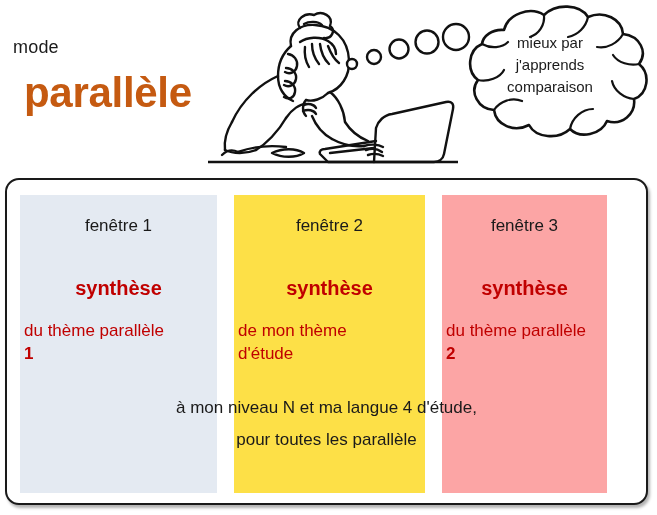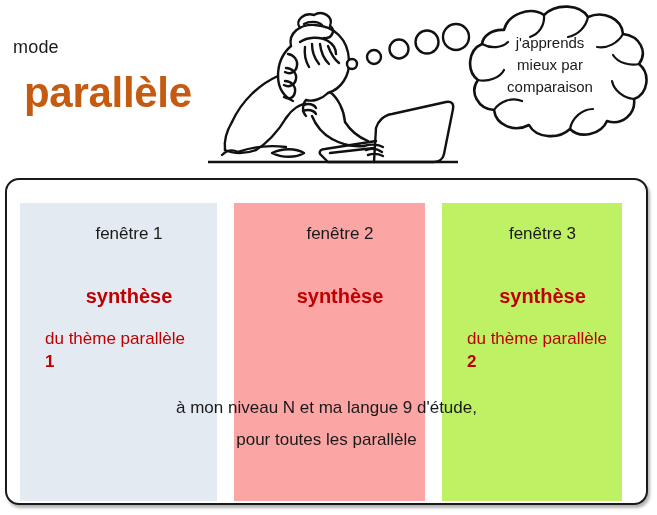--- a/index.html
+++ b/index.html
@@ -87,29 +87,28 @@
     box-sizing: border-box;
     border: 2.5px solid #1a1a1a;
     border-radius: 14px;
     background: #ffffff;
     box-shadow: 2px 3px 3px rgba(0,0,0,0.30);
   }
 
   
   .column {
     position: absolute;
-    top: 203px;
+    top: 195px;
     height: 298px;
     box-sizing: border-box;
     padding-top: 22px;
-    padding-left: 21px;
   }
   #col-1 { left: 20px;  width: 197px; background: #e4eaf2; }
-  #col-2 { left: 234px; width: 191px; background: #fca5a5; }
-  #col-3 { left: 442px; width: 180px; background: #bef264; }
+  #col-2 { left: 234px; width: 191px; background: #fde047; }
+  #col-3 { left: 442px; width: 165px; background: #fca5a5; }
 
   .col-title {
     text-align: center;
     font-size: 17px;
     color: #1a1a1a;
     line-height: 1;
   }
   .col-synthese {
     text-align: center;
     font-size: 20px;
@@ -239,47 +238,51 @@
       <path d="M124 127 C126 116 136 107 147 107"></path>
       <path d="M188 97 C178 96 168 89 166 79"></path>
       <path d="M193 62 C184 64 172 61 167 53"></path>
       <path d="M177 32 C172 41 161 47 151 45"></path>
       <path d="M142 15 C140 25 132 33 122 35"></path>
       <path d="M98 13 C99 23 93 32 84 35"></path>
     </g>
   </svg>
 
   <div id="cloud-text">
+    <span class="ln">mieux par</span>
     <span class="ln">j'apprends</span>
-    <span class="ln">mieux par</span>
     <span class="ln">comparaison</span>
   </div>
 </div>
 
 <div id="panel"></div>
 
 <div class="column" id="col-1">
   <div class="col-title">fenêtre 1</div>
   <div class="col-synthese">synthèse</div>
   <div class="col-desc">
     <span class="ln">du thème parallèle</span>
     <span class="ln num">1</span>
   </div>
 </div>
 
 <div class="column" id="col-2">
   <div class="col-title">fenêtre 2</div>
   <div class="col-synthese">synthèse</div>
+  <div class="col-desc">
+    <span class="ln">de mon thème</span>
+    <span class="ln">d'étude</span>
+  </div>
 </div>
 
 <div class="column" id="col-3">
   <div class="col-title">fenêtre 3</div>
   <div class="col-synthese">synthèse</div>
   <div class="col-desc">
     <span class="ln">du thème parallèle</span>
     <span class="ln num">2</span>
   </div>
 </div>
 
 <div id="caption">
-  <span class="ln">à mon niveau N  et ma langue 9 d'étude,</span>
+  <span class="ln">à mon niveau N  et ma langue 4 d'étude,</span>
   <span class="ln">pour toutes les parallèle</span>
 </div>
 
 </body></html>

